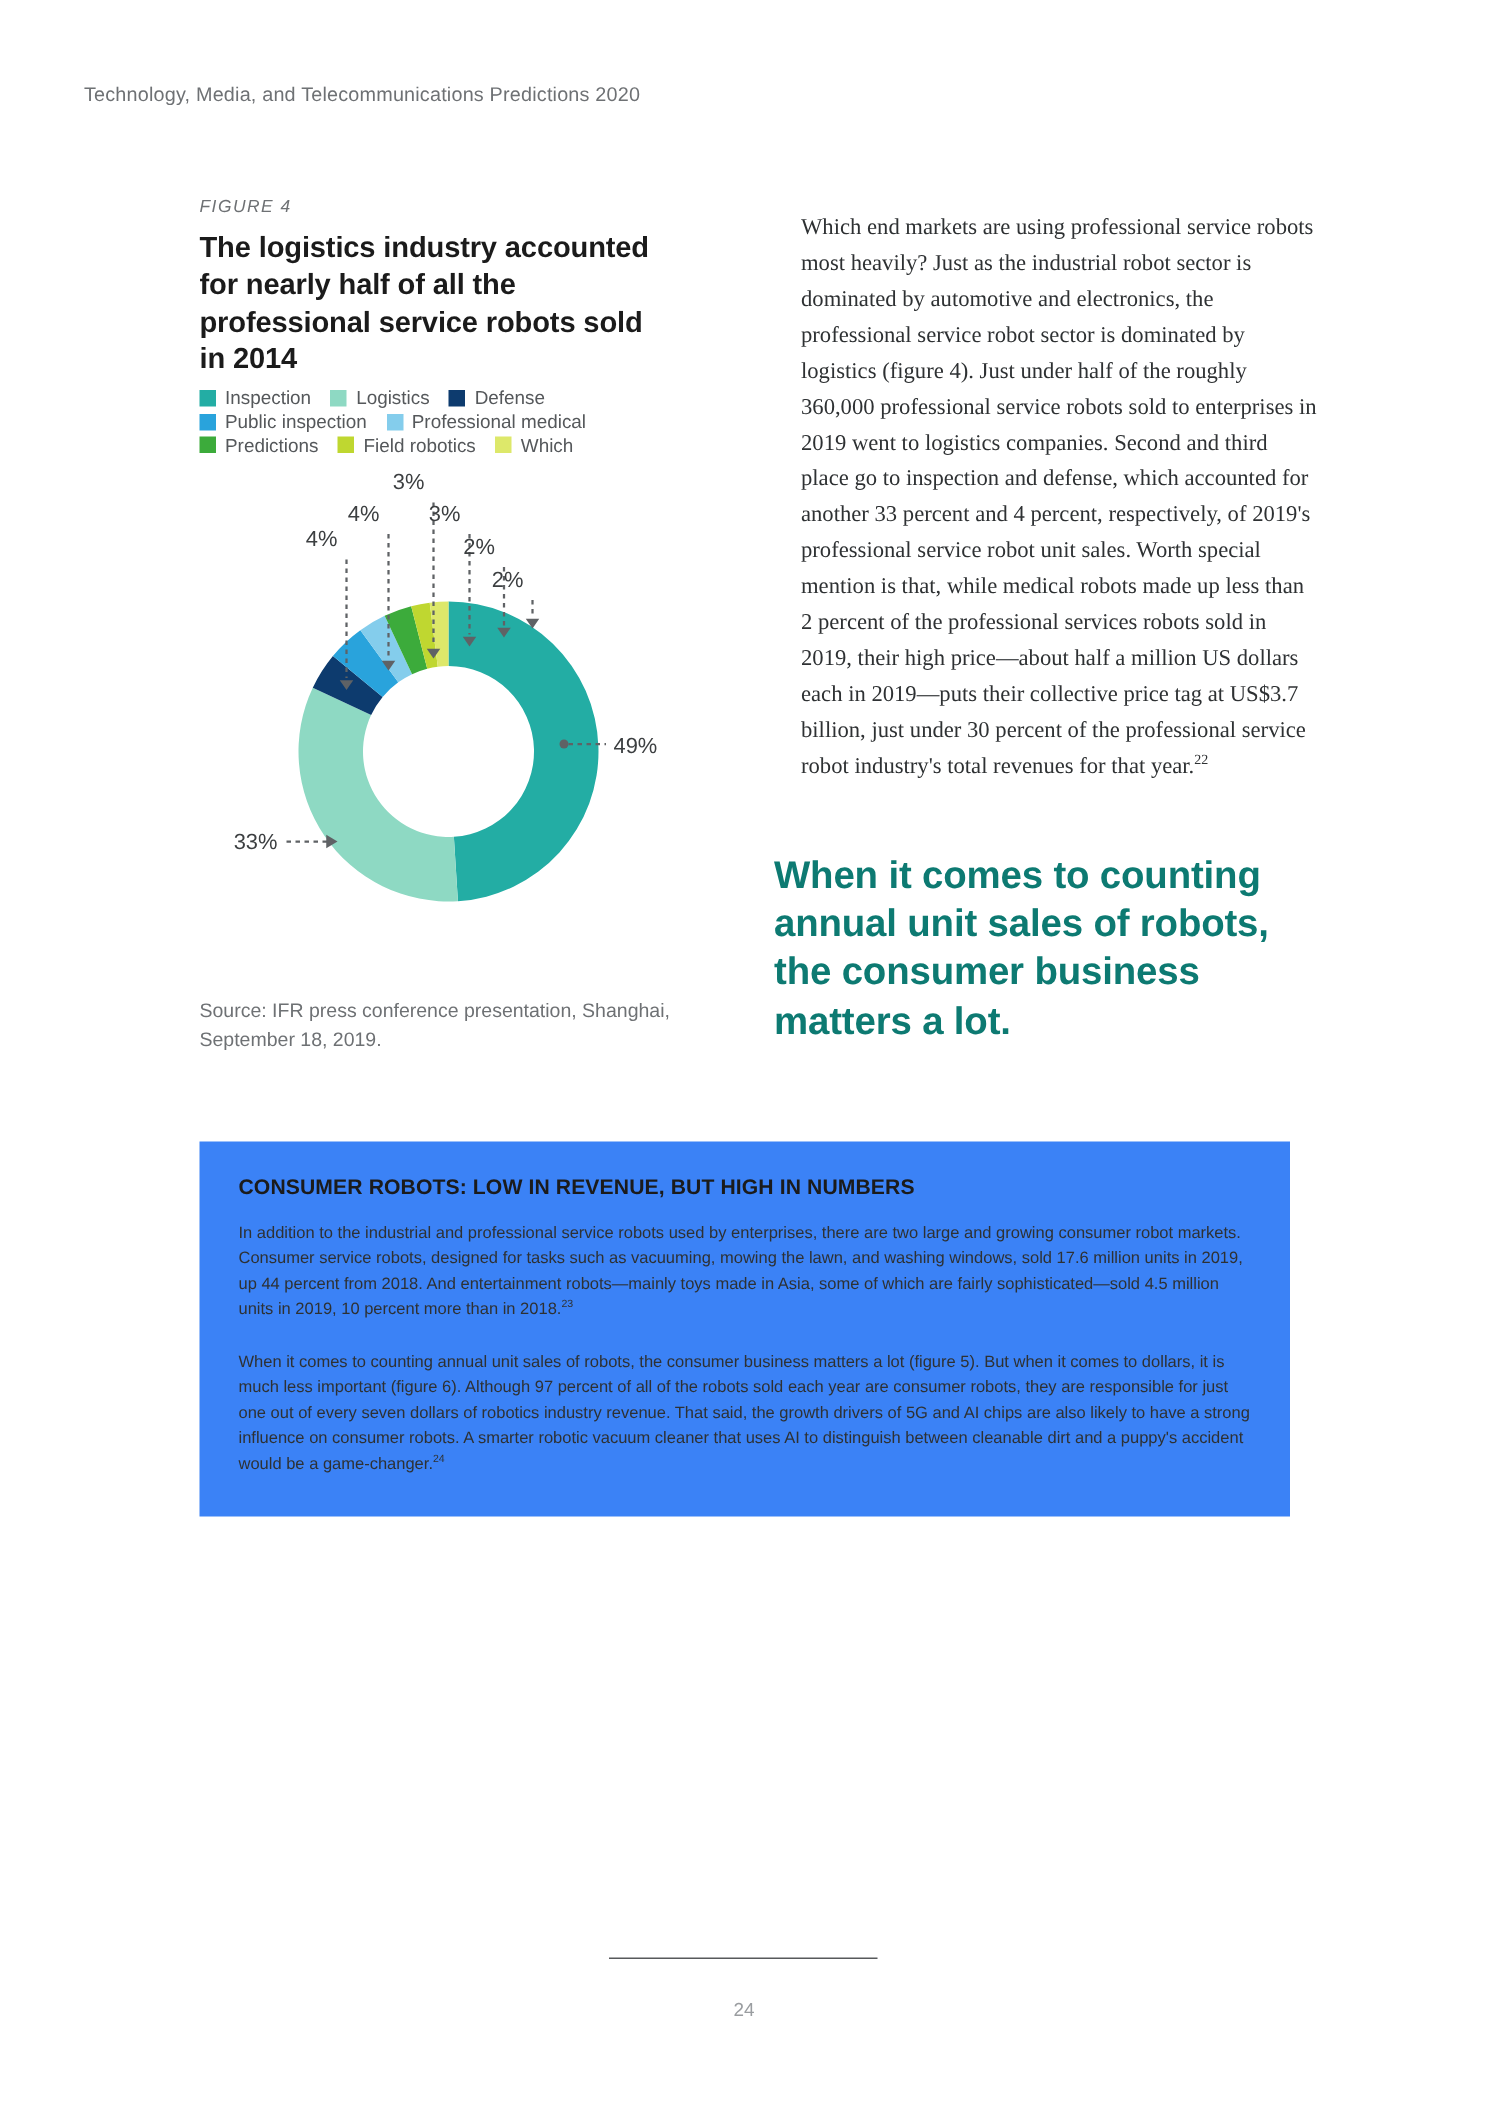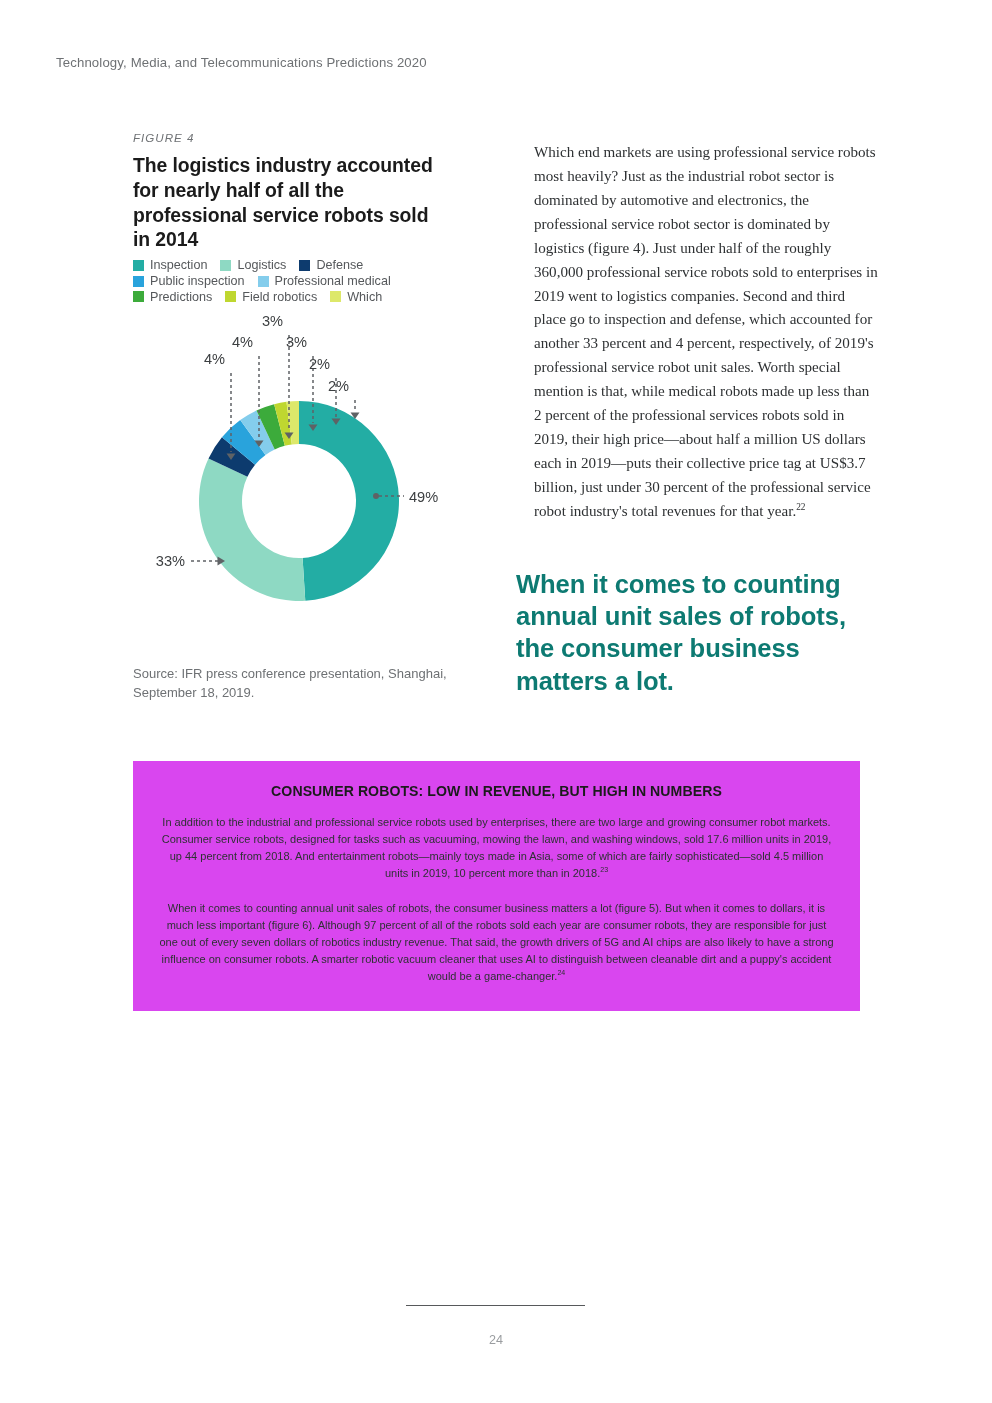--- a/index.html
+++ b/index.html
@@ -133,23 +133,22 @@
     color: #0d7a72;
     letter-spacing: -0.004em;
   }
 
   
   .callout {
     position: absolute;
     left: 133px;
     top: 761px;
     width: 727px;
-    background: #d946ef;
+    background: #3b82f6;
     padding: 22px 26px 26px 26px;
-    text-align: center;
   }
   .callout-head {
     font-size: 14.1px;
     font-weight: bold;
     color: #1b1b1b;
     letter-spacing: 0.005em;
     margin-bottom: 15px;
   }
   .callout p {
     margin: 0 0 18px 0;

